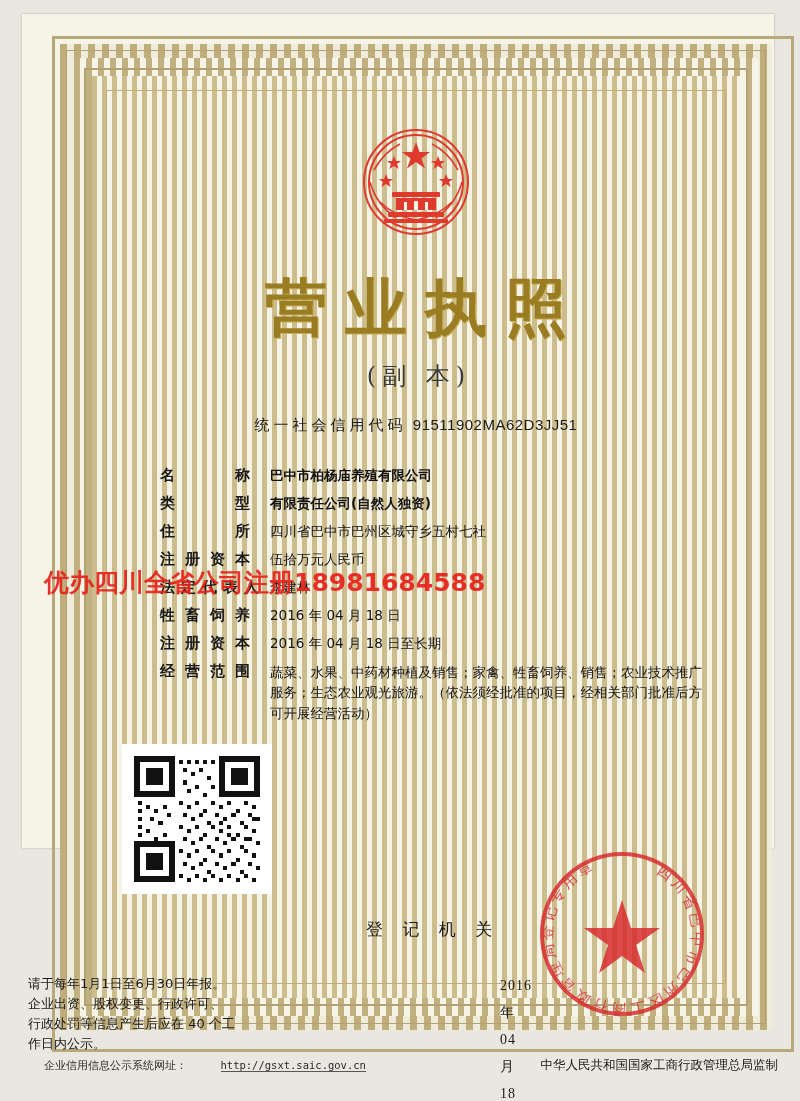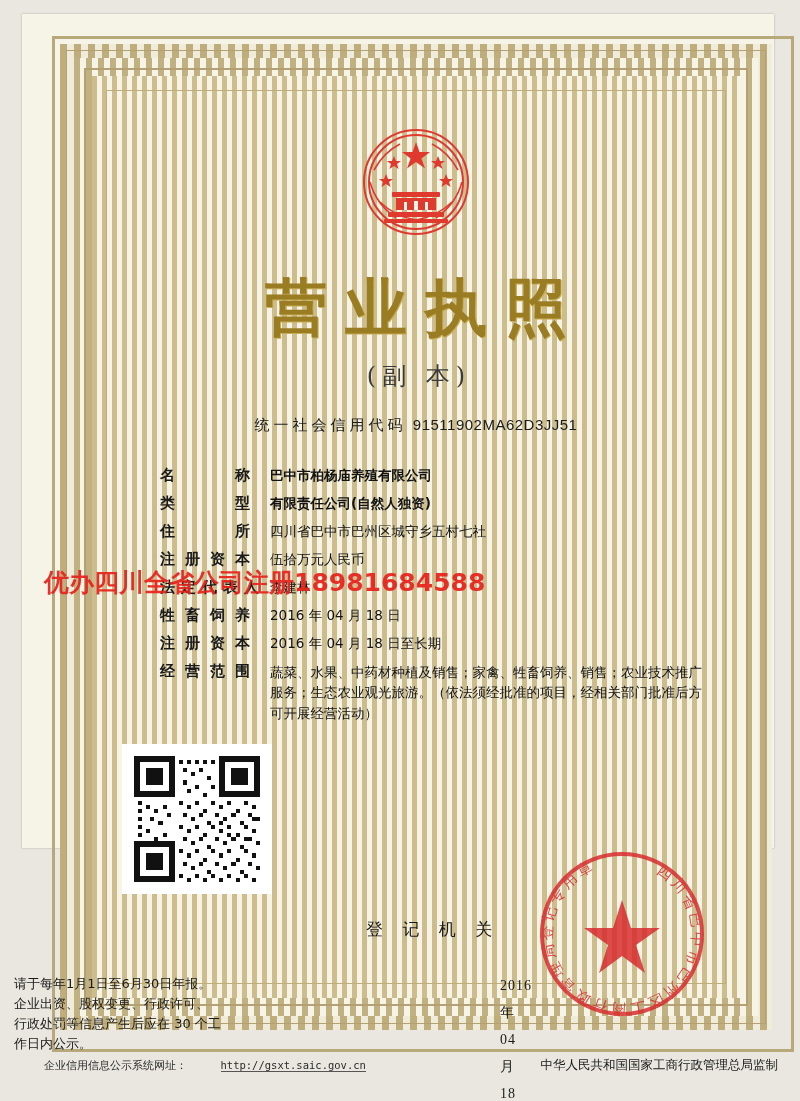--- a/index.html
+++ b/index.html
@@ -244,21 +244,21 @@
     left: 422px;
     top: 750px;
     width: 172px;
     height: 172px;
     opacity: .82;
   }
 
   
   .footer-left {
     position: absolute;
-    left: 14px;
+    left: 28px;
     top: 974px;
     width: 300px;
     font-family: "DejaVu Sans", sans-serif;
     font-size: 13px;
     line-height: 1.55;
     color: #1a1a1a;
   }
   .footer-url {
     position: absolute;
     left: 44px;
@@ -430,21 +430,21 @@
 
     </div>
 
     <div class="ad-overlay">优办四川全省公司注册18981684588</div>
 
   </div>
 
   <div class="footer-left">
     <div>请于每年1月1日至6月30日年报。</div>
     <div>企业出资、股权变更、行政许可、</div>
-    <div>行政处罚等信息产生后应在 30 个工</div>
+    <div>行政处罚等信息产生后应在 40 个工</div>
     <div>作日内公示。</div>
   </div>
 
   <div class="footer-url">
     <span>企业信用信息公示系统网址：</span>
     <span class="u">http://gsxt.saic.gov.cn</span>
   </div>
 
   <div class="footer-right">中华人民共和国国家工商行政管理总局监制</div>
 </div>

